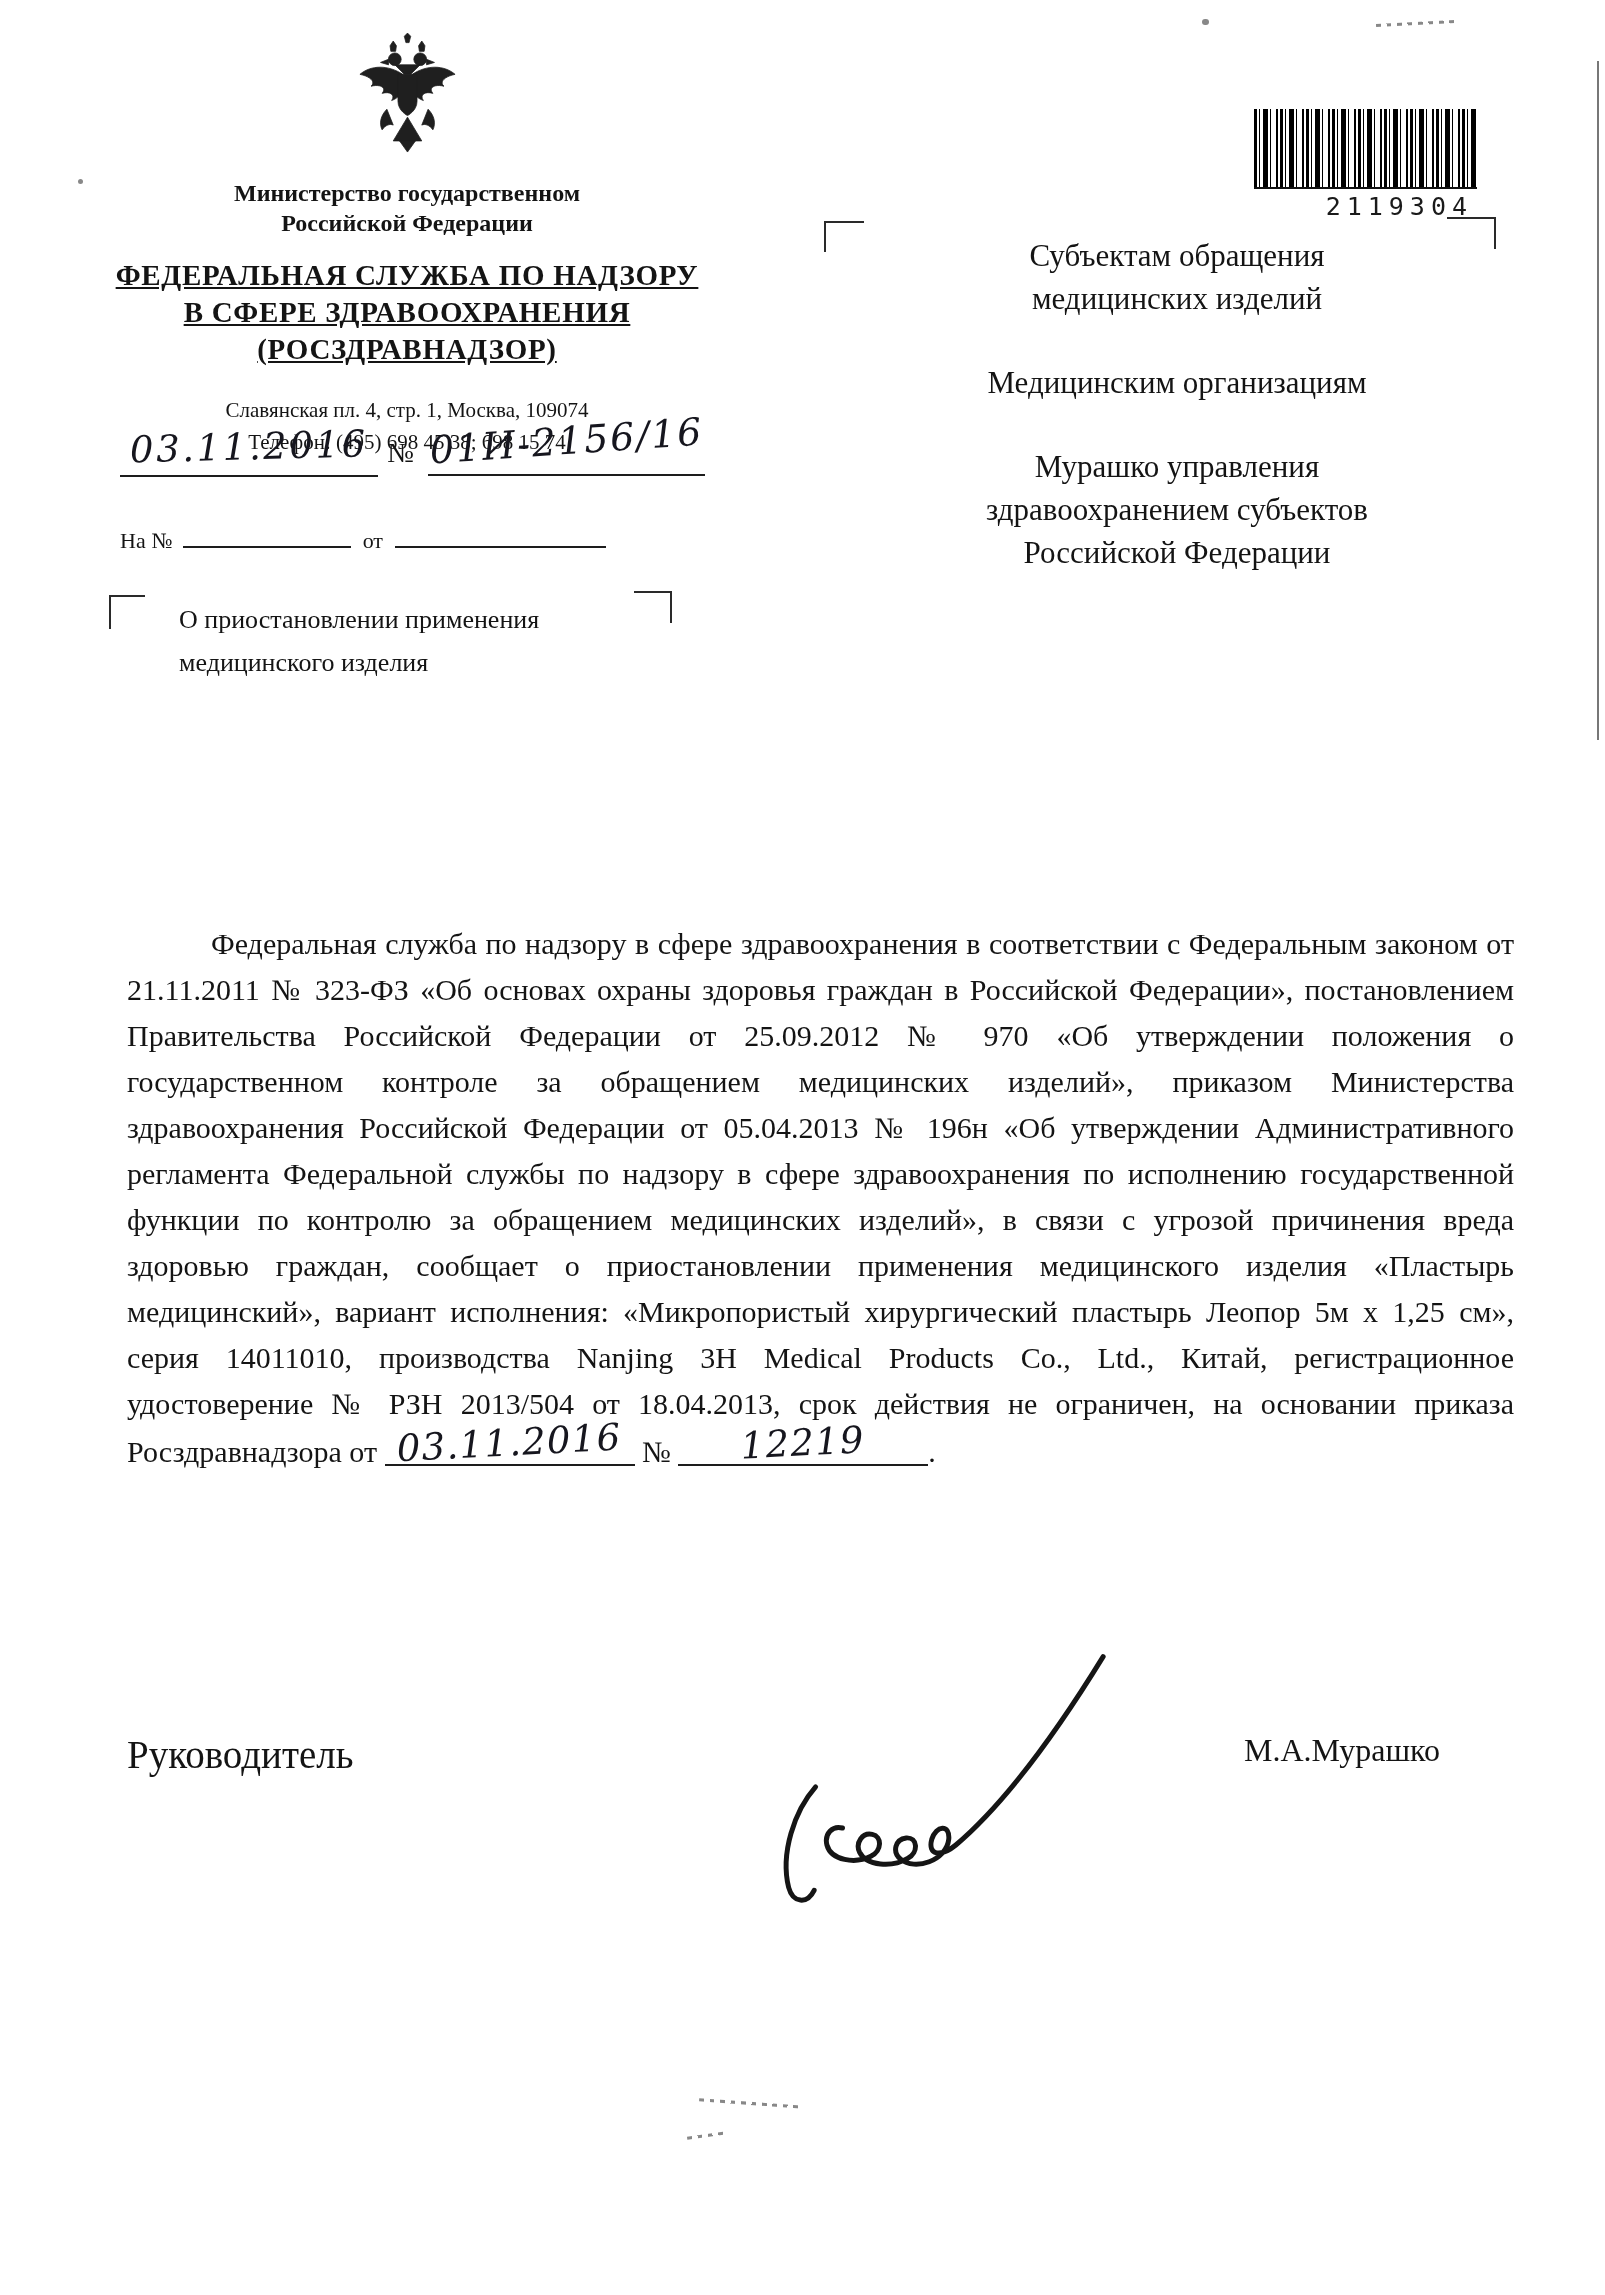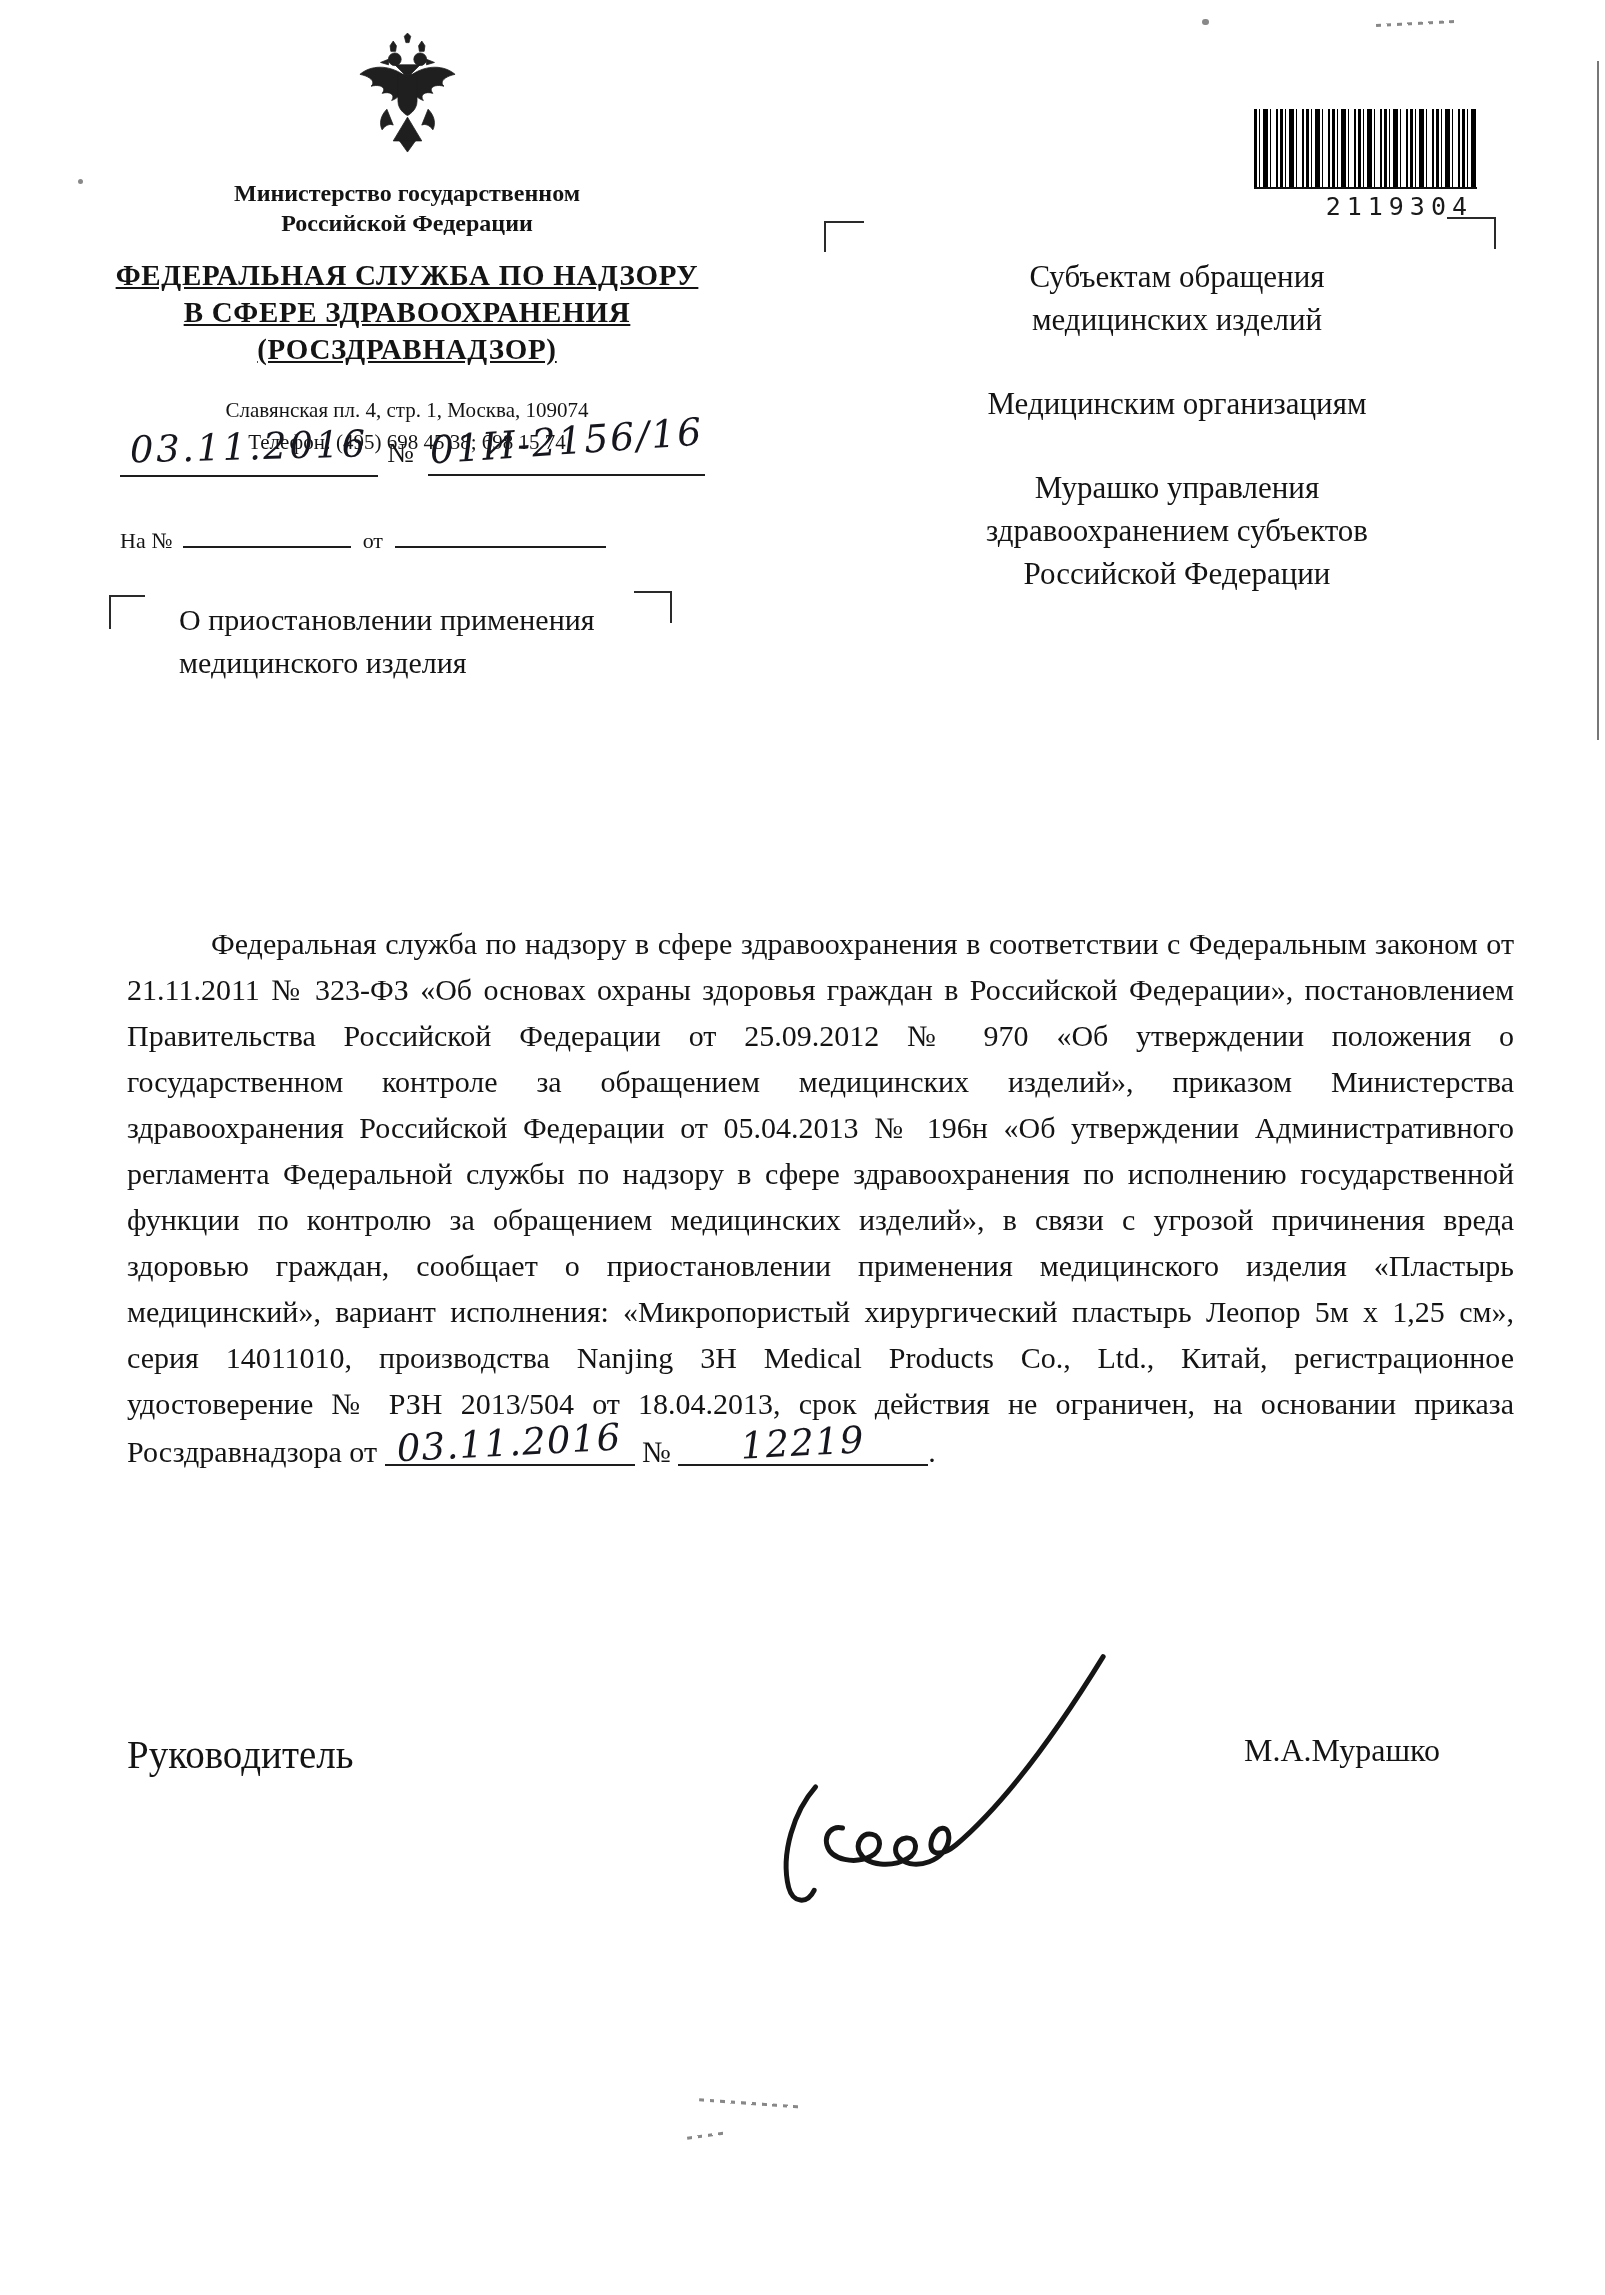--- a/index.html
+++ b/index.html
@@ -35,41 +35,41 @@
   .blank{display:inline-block; border-bottom:2px solid #1d1d1d; height:28px; vertical-align:baseline;}
   .blank1{width:168px; margin:0 12px 0 10.5px;}
   .blank2{width:211px; margin-left:12px;}
 
   
   .corner{position:absolute;}
   .corner-tl{border-left:2px solid #2a2a2a; border-top:2px solid #2a2a2a;}
   .corner-tr{border-right:2px solid #2a2a2a; border-top:2px solid #2a2a2a;}
   .subject-tl{left:109px; top:595px; width:34px; height:32px;}
   .subject-tr{left:634px; top:591px; width:36px; height:30px;}
-  .subject{position:absolute; left:179px; top:598px; width:488px; font-size:30px; line-height:43px;}
+  .subject{position:absolute; left:179px; top:598px; width:488px; font-size:26px; line-height:43px;}
 
   
   .barcode-block{position:absolute; left:1254px; top:109px; width:223px;}
   .barcode-bars{
     height:78px; width:223px;
     background:repeating-linear-gradient(90deg,
       #000 0 2.6px,#fff 2.6px 4.6px,#000 4.6px 6px,#fff 6px 9.2px,
       #000 9.2px 14px,#fff 14px 16px,#000 16px 17px,#fff 17px 22px,
       #000 22px 24px,#fff 24px 26px);
     border-bottom:2px solid #111;
   }
   .barcode-number{
     font-family:"DejaVu Sans Mono", monospace; font-size:25px; letter-spacing:6px;
     text-align:right; padding:2.6px 4px 0 0; color:#1a1a1a;
   }
   .addr-tl{left:824px; top:221px; width:38px; height:29px;}
   .addr-tr{left:1447px; top:217px; width:47px; height:30px;}
 
   
-  .addressees{position:absolute; left:844px; top:255px; width:666px; text-align:center;}
+  .addressees{position:absolute; left:844px; top:234px; width:666px; text-align:center;}
   .addressee{margin-bottom:41px; font-size:31px; line-height:43px;}
   .addressee:nth-child(3){margin-bottom:25px;}
 
   
   .body-par{
     position:absolute; left:127px; top:921px; width:1387px;
     font-size:30px; line-height:46px; text-align:justify; text-indent:84px;
     margin:0;
   }
   .body-slot{display:inline-block; border-bottom:2px solid #1d1d1d; text-align:center; text-indent:0;}

